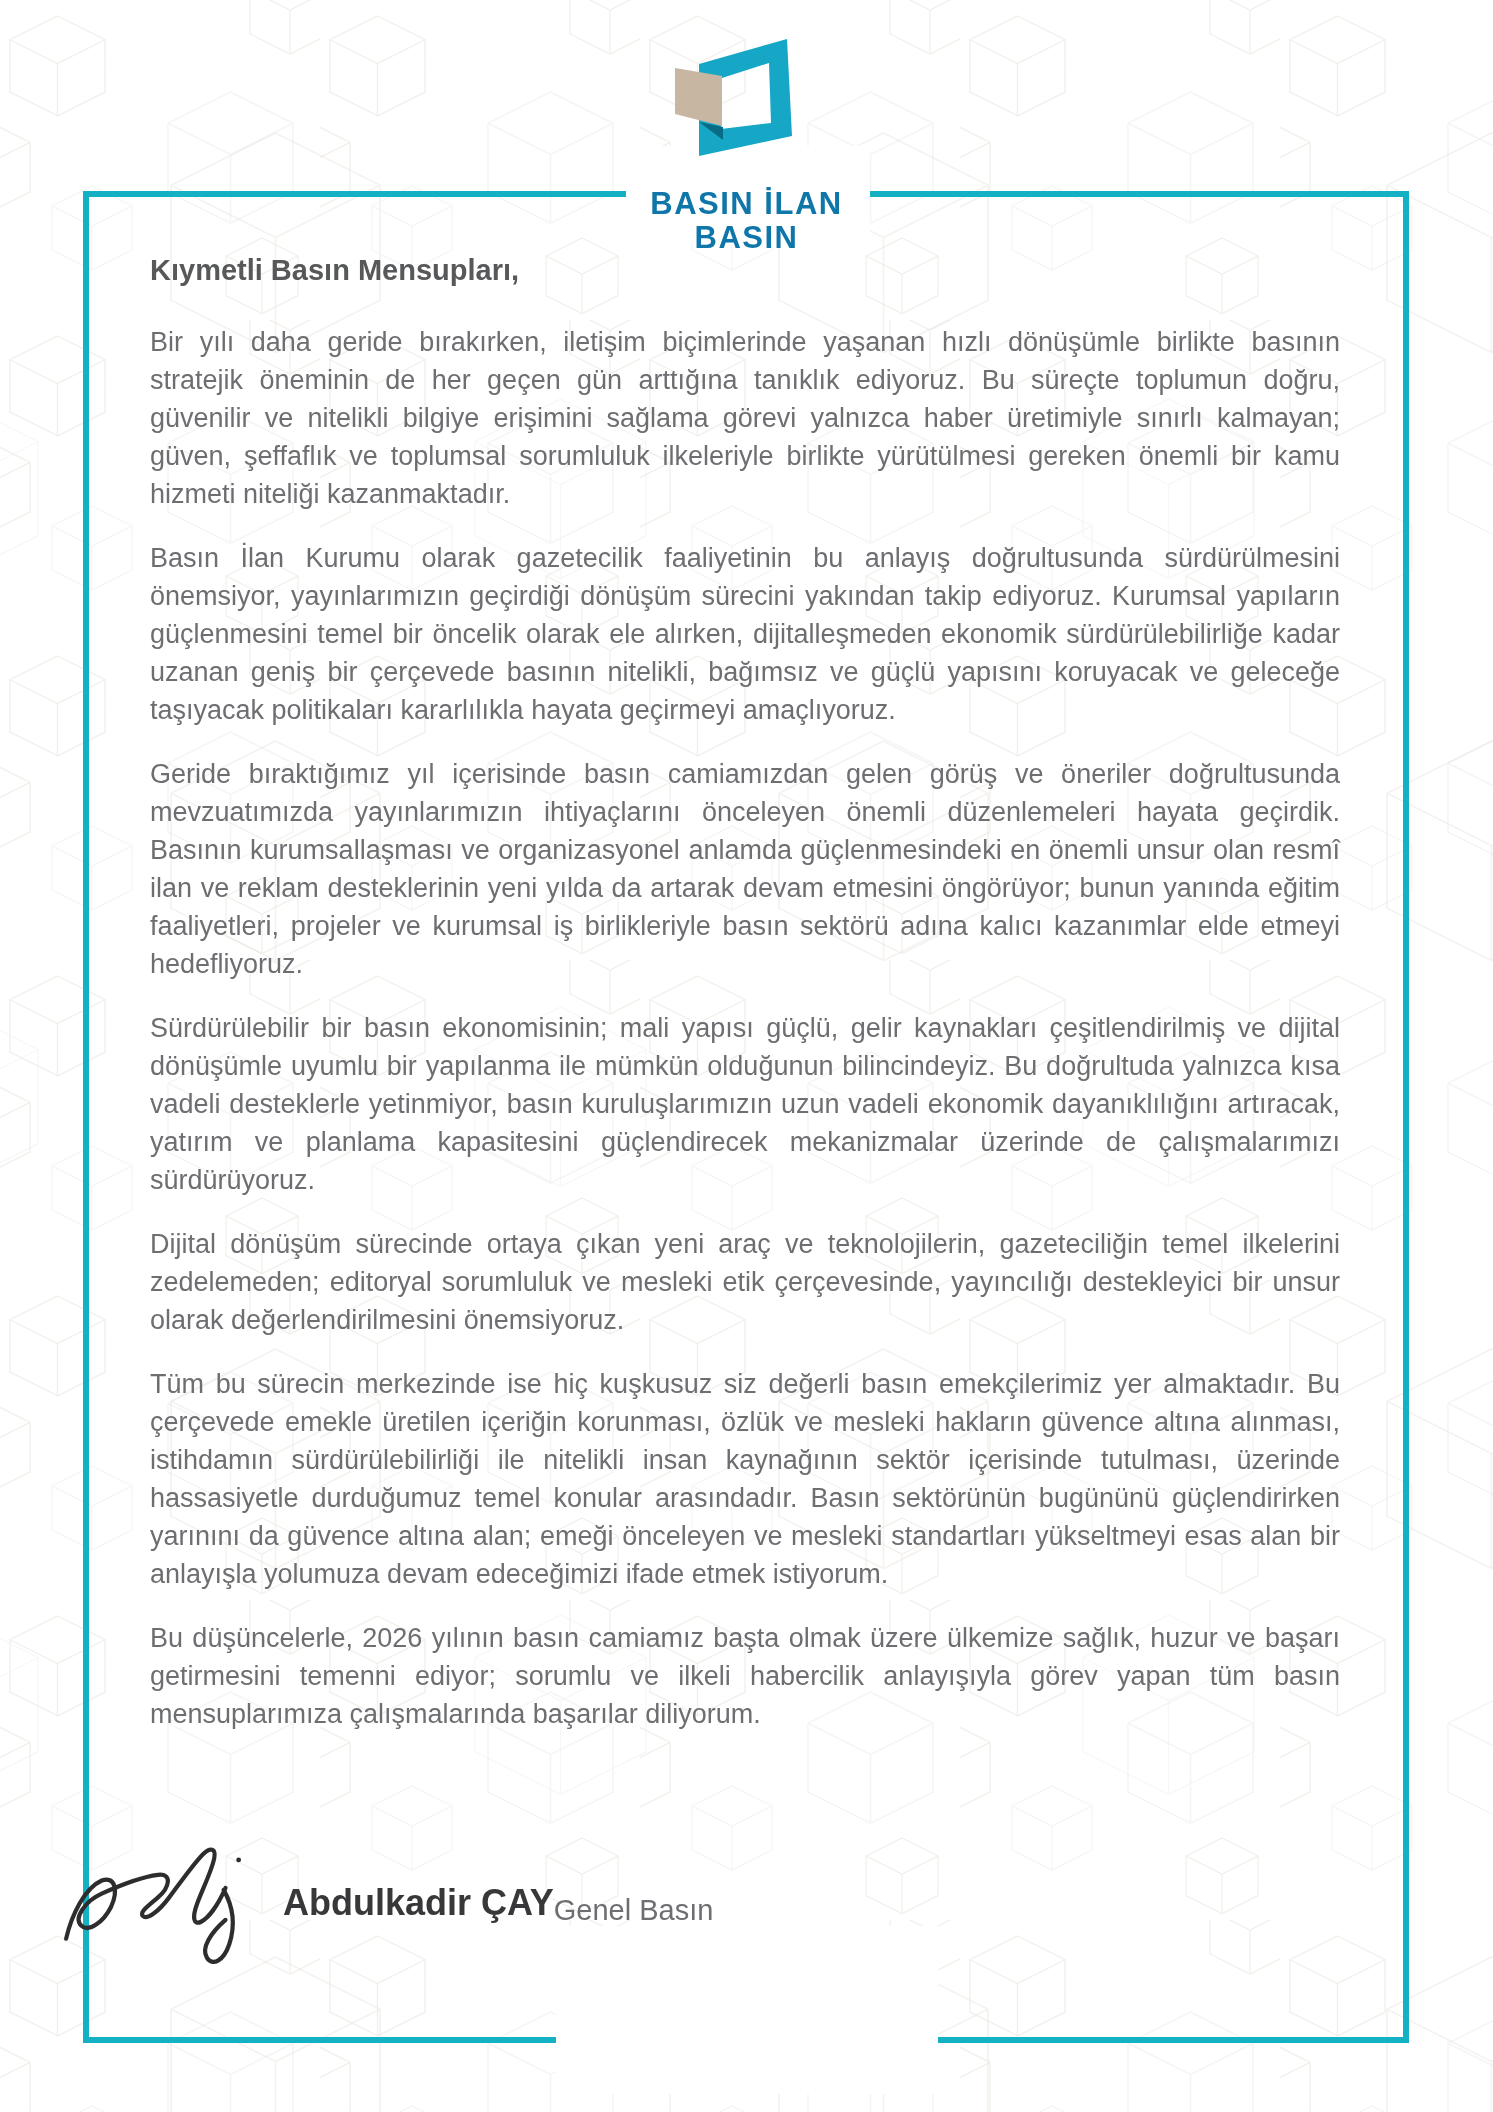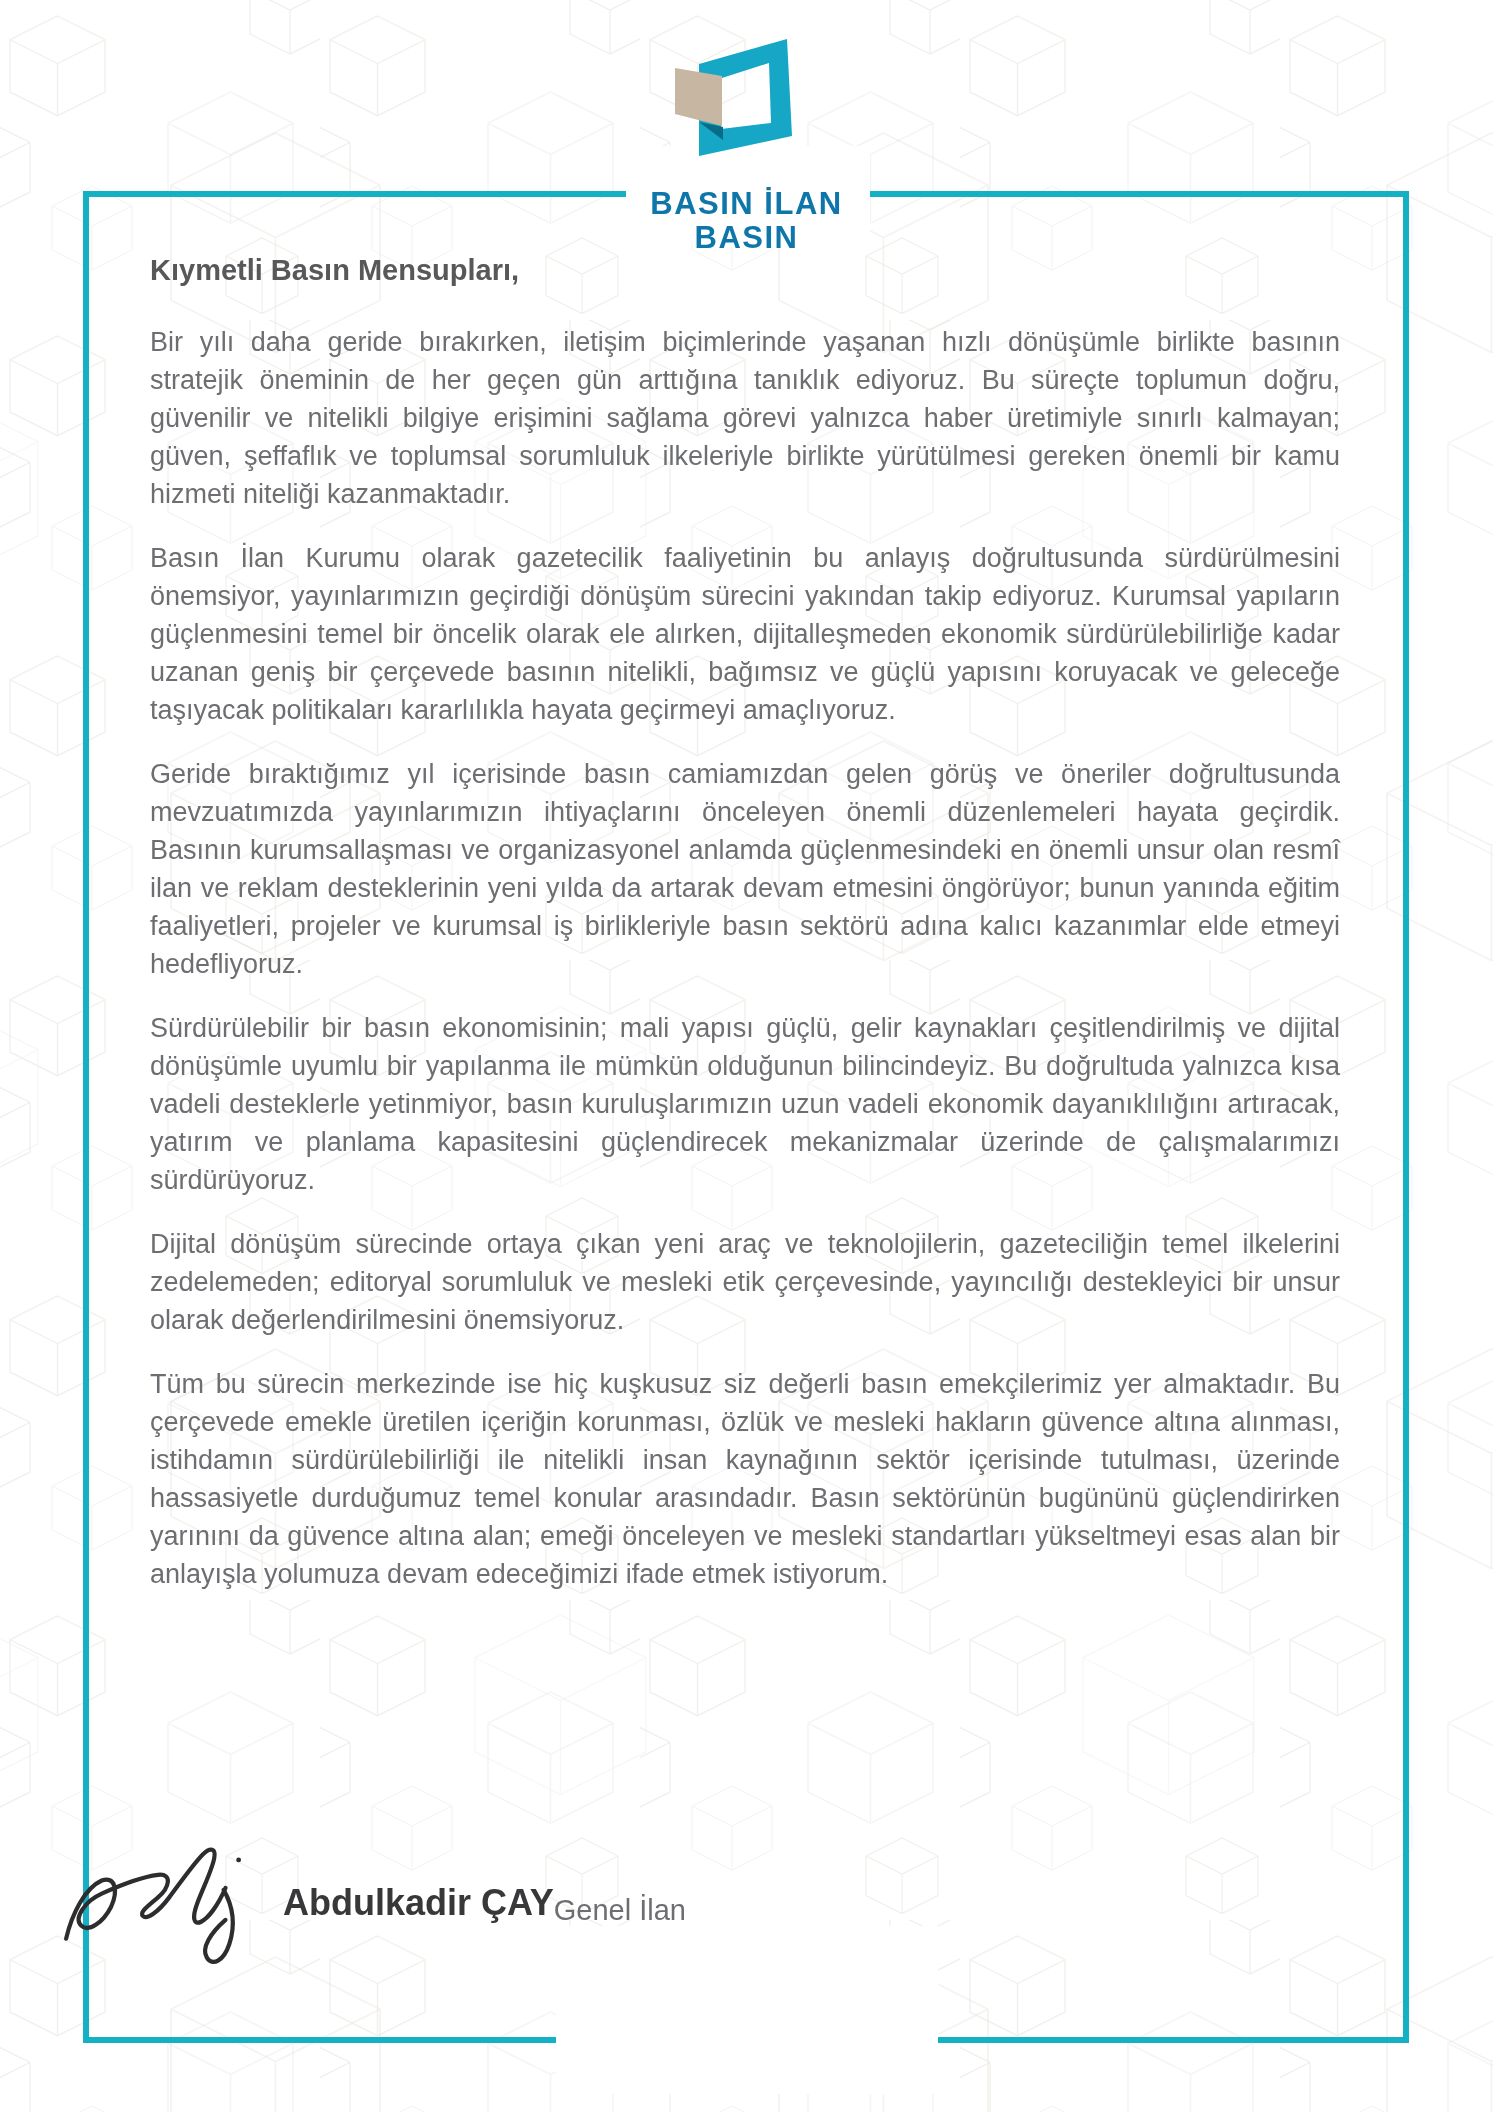--- a/index.html
+++ b/index.html
@@ -79,25 +79,26 @@
   </div>
 
   <div class="letter">
     <h1 class="salutation">Kıymetli Basın Mensupları,</h1>
     <p>Bir yılı daha geride bırakırken, iletişim biçimlerinde yaşanan hızlı dönüşümle birlikte basının stratejik öneminin de her geçen gün arttığına tanıklık ediyoruz. Bu süreçte toplumun doğru, güvenilir ve nitelikli bilgiye erişimini sağlama görevi yalnızca haber üretimiyle sınırlı kalmayan; güven, şeffaflık ve toplumsal sorumluluk ilkeleriyle birlikte yürütülmesi gereken önemli bir kamu hizmeti niteliği kazanmaktadır.</p>
     <p>Basın İlan Kurumu olarak gazetecilik faaliyetinin bu anlayış doğrultusunda sürdürülmesini önemsiyor, yayınlarımızın geçirdiği dönüşüm sürecini yakından takip ediyoruz. Kurumsal yapıların güçlenmesini temel bir öncelik olarak ele alırken, dijitalleşmeden ekonomik sürdürülebilirliğe kadar uzanan geniş bir çerçevede basının nitelikli, bağımsız ve güçlü yapısını koruyacak ve geleceğe taşıyacak politikaları kararlılıkla hayata geçirmeyi amaçlıyoruz.</p>
     <p>Geride bıraktığımız yıl içerisinde basın camiamızdan gelen görüş ve öneriler doğrultusunda mevzuatımızda yayınlarımızın ihtiyaçlarını önceleyen önemli düzenlemeleri hayata geçirdik. Basının kurumsallaşması ve organizasyonel anlamda güçlenmesindeki en önemli unsur olan resmî ilan ve reklam desteklerinin yeni yılda da artarak devam etmesini öngörüyor; bunun yanında eğitim faaliyetleri, projeler ve kurumsal iş birlikleriyle basın sektörü adına kalıcı kazanımlar elde etmeyi hedefliyoruz.</p>
     <p>Sürdürülebilir bir basın ekonomisinin; mali yapısı güçlü, gelir kaynakları çeşitlendirilmiş ve dijital dönüşümle uyumlu bir yapılanma ile mümkün olduğunun bilincindeyiz. Bu doğrultuda yalnızca kısa vadeli desteklerle yetinmiyor, basın kuruluşlarımızın uzun vadeli ekonomik dayanıklılığını artıracak, yatırım ve planlama kapasitesini güçlendirecek mekanizmalar üzerinde de çalışmalarımızı sürdürüyoruz.</p>
     <p>Dijital dönüşüm sürecinde ortaya çıkan yeni araç ve teknolojilerin, gazeteciliğin temel ilkelerini zedelemeden; editoryal sorumluluk ve mesleki etik çerçevesinde, yayıncılığı destekleyici bir unsur olarak değerlendirilmesini önemsiyoruz.</p>
     <p>Tüm bu sürecin merkezinde ise hiç kuşkusuz siz değerli basın emekçilerimiz yer almaktadır. Bu çerçevede emekle üretilen içeriğin korunması, özlük ve mesleki hakların güvence altına alınması, istihdamın sürdürülebilirliği ile nitelikli insan kaynağının sektör içerisinde tutulması, üzerinde hassasiyetle durduğumuz temel konular arasındadır. Basın sektörünün bugününü güçlendirirken yarınını da güvence altına alan; emeği önceleyen ve mesleki standartları yükseltmeyi esas alan bir anlayışla yolumuza devam edeceğimizi ifade etmek istiyorum.</p>
+    <p>Bu düşüncelerle, 2026 yılının basın camiamız başta olmak üzere ülkemize sağlık, huzur ve başarı getirmesini temenni ediyor; sorumlu ve ilkeli habercilik anlayışıyla görev yapan tüm basın mensuplarımıza çalışmalarında başarılar diliyorum.</p>
   </div>
 
   <div class="sign">
     <svg class="sig-art" width="235" height="150" viewBox="0 0 240 160" aria-hidden="true">
       <path d="M14,118 C20,92 34,64 52,56 C66,51 70,66 62,84 C54,100 38,112 30,104 C22,96 34,78 52,70 C74,60 96,52 112,50 C128,48 124,64 112,74 C100,84 92,90 96,94 C100,98 112,90 124,74 C136,58 150,38 160,28 C168,20 174,22 172,32 C170,44 160,64 154,80 C148,96 150,104 158,100 C166,96 176,82 184,64" fill="none" stroke="#2d2d2f" stroke-width="4.5" stroke-linecap="round" stroke-linejoin="round"></path>
       <path d="M182,66 C190,80 196,100 188,124 C182,142 170,148 164,138 C158,128 168,112 184,98" fill="none" stroke="#2d2d2f" stroke-width="4.5" stroke-linecap="round" stroke-linejoin="round"></path>
       <circle cx="198" cy="34" r="2.6" fill="#2d2d2f"></circle>
     </svg>
     <div class="sign-name">Abdulkadir ÇAY</div>
-    <div class="sign-title">Genel İlan</div>
+    <div class="sign-title">Genel Basın</div>
   </div>
 
 </div>
 
 </body></html>

